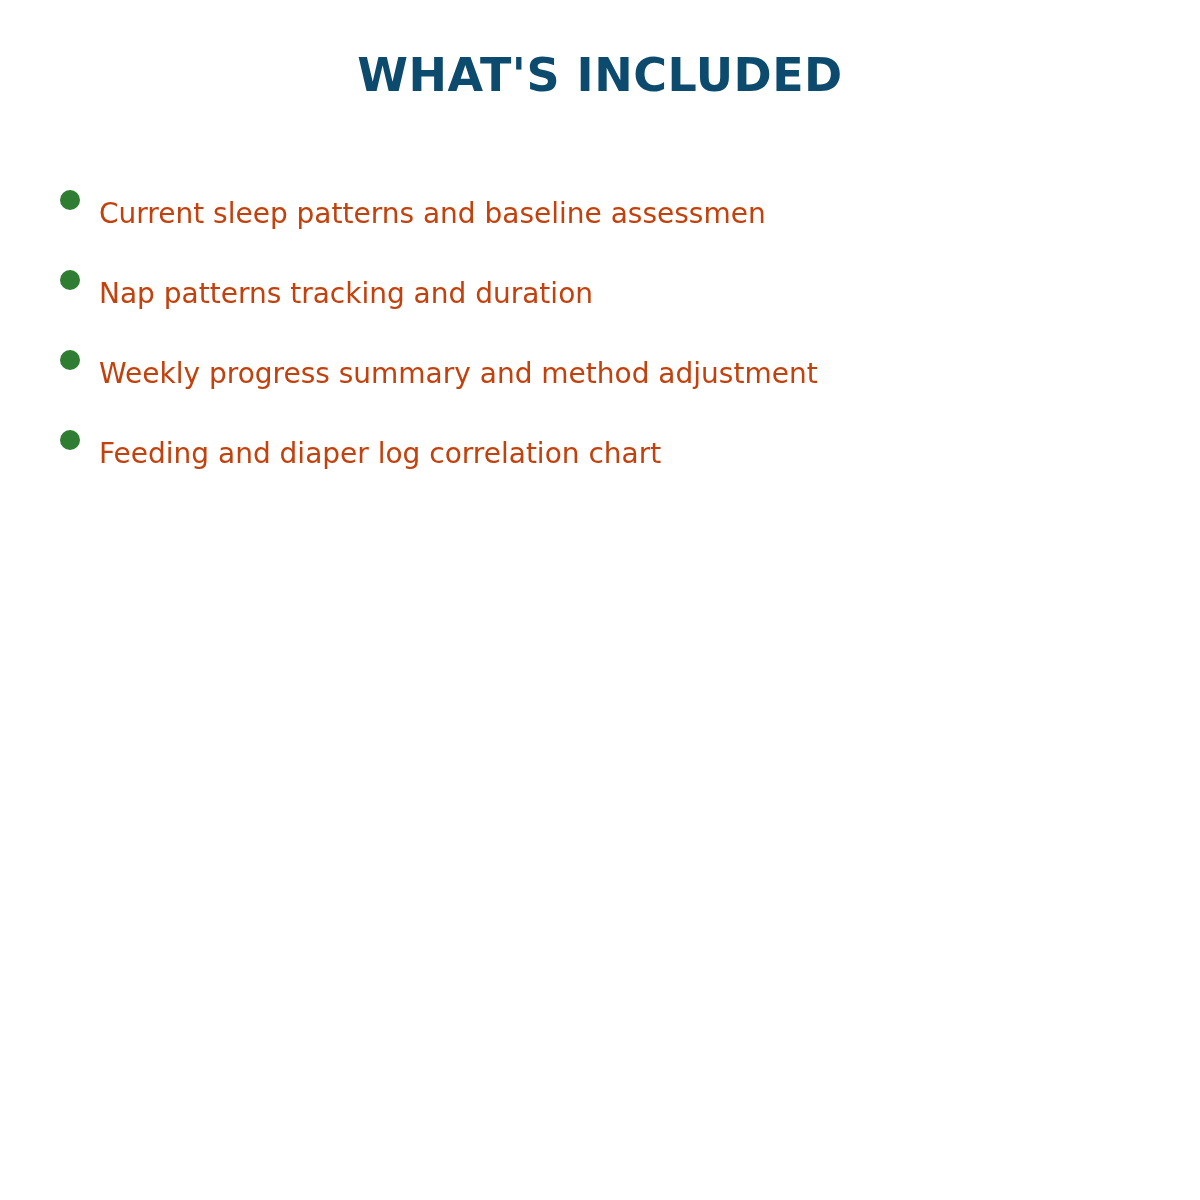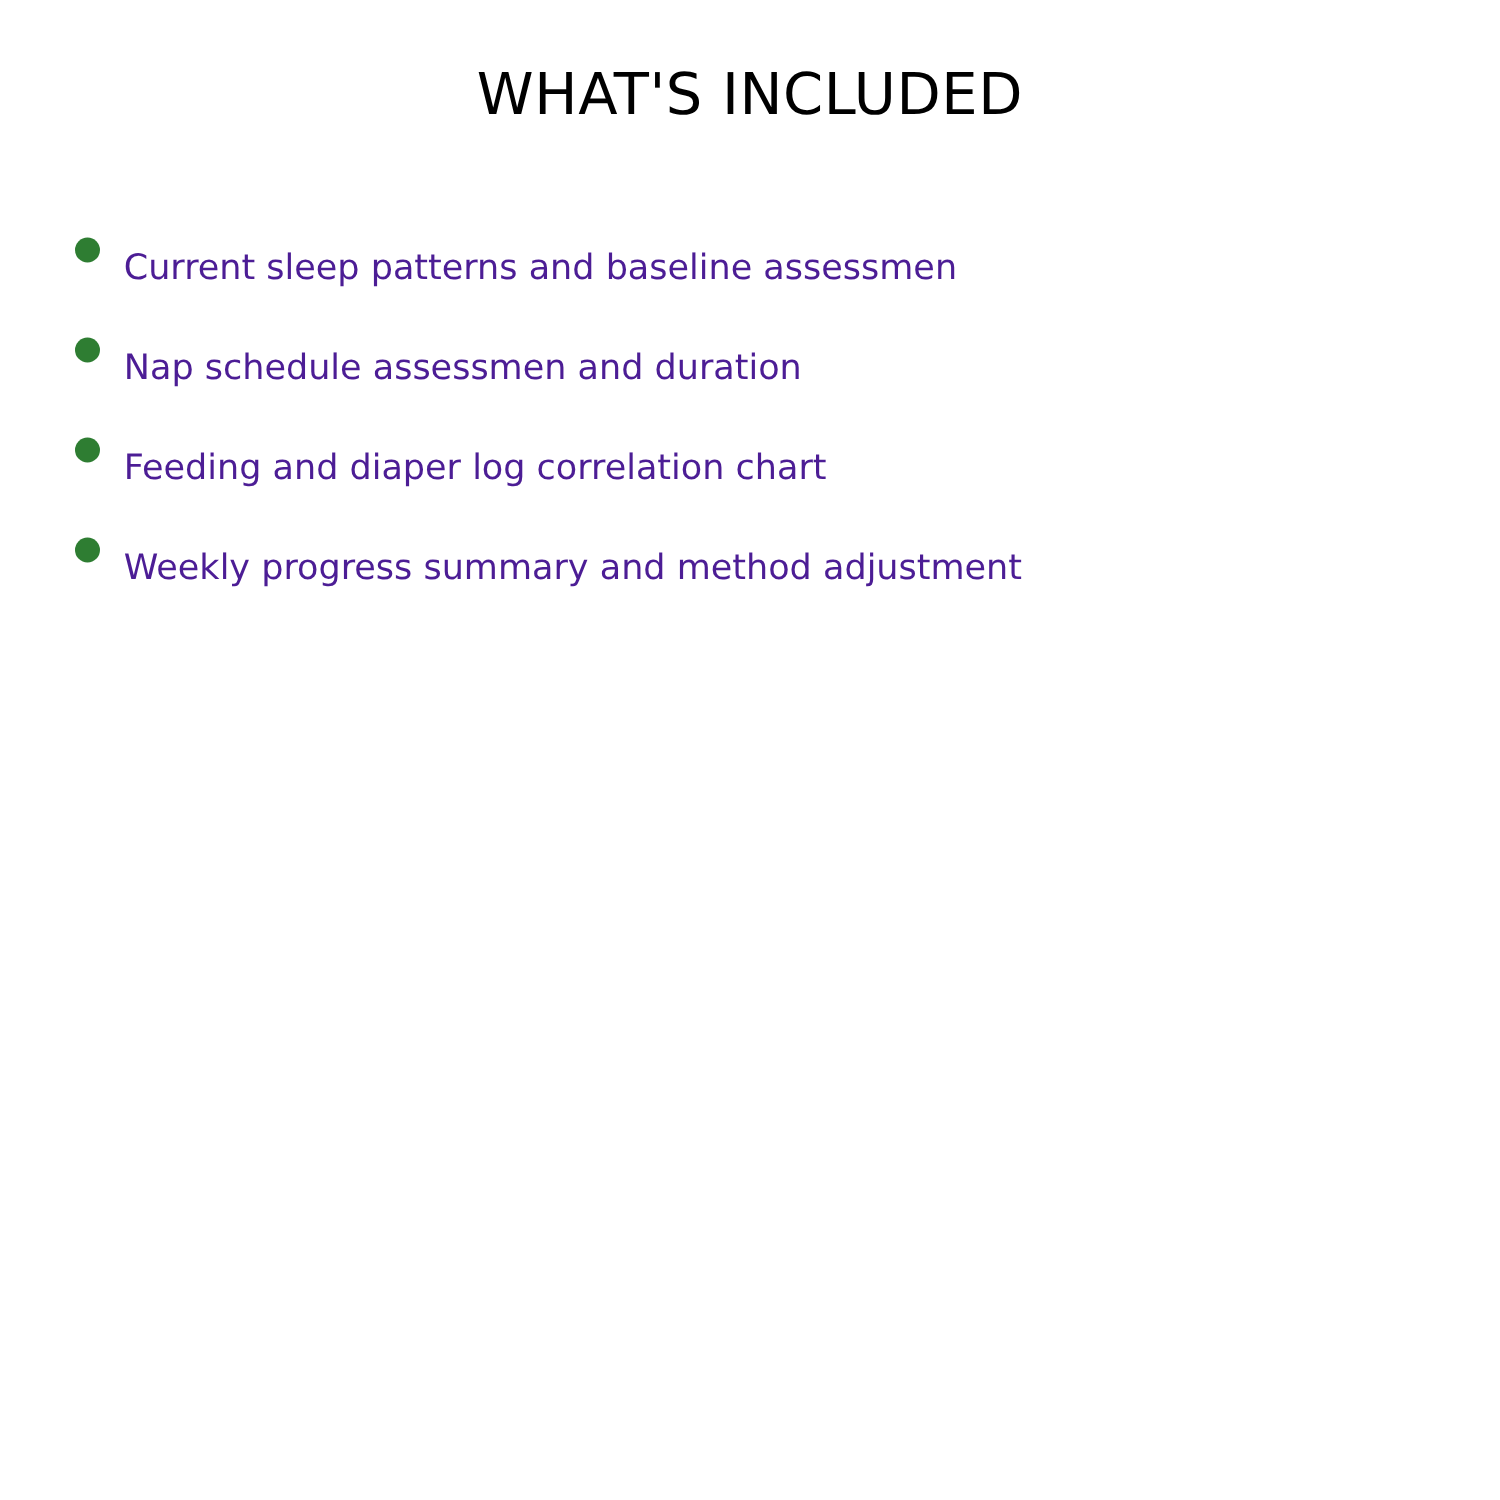--- a/index.html
+++ b/index.html
@@ -19,23 +19,23 @@
     inset: 0;
     background: #ffffff;
   }
   .page-title {
     position: absolute;
     top: 50px;
     left: 0;
     width: 1200px;
     text-align: center;
     font-size: 46px;
-    font-weight: normal;
+    font-weight: bold;
     letter-spacing: 0.5px;
-    color: #000000;
+    color: #0c4a6e;
     line-height: 1.1;
     margin: 0;
   }
   .included-list {
     position: absolute;
     top: 190px;
     left: 0;
     width: 1200px;
   }
   .list-item {
@@ -50,49 +50,49 @@
     height: 20px;
     border-radius: 50%;
     background: #2e7d32;
   }
   .item-label {
     position: absolute;
     left: 99px;
     top: 8px;
     font-size: 28px;
     line-height: 32px;
-    color: #4c1d95;
+    color: #c2410c;
     white-space: nowrap;
   }
 </style>
 </head>
 <body>
 
 <div class="page">
 
   <h1 class="page-title">WHAT'S INCLUDED</h1>
 
   <div class="included-list">
 
     <div class="list-item">
       <span class="bullet-dot"></span>
       <span class="item-label">Current sleep patterns and baseline assessmen</span>
     </div>
 
 
     <div class="list-item">
       <span class="bullet-dot"></span>
-      <span class="item-label">Nap schedule assessmen and duration</span>
+      <span class="item-label">Nap patterns tracking and duration</span>
+    </div>
+
+    <div class="list-item">
+      <span class="bullet-dot"></span>
+      <span class="item-label">Weekly progress summary and method adjustment</span>
     </div>
 
     <div class="list-item">
       <span class="bullet-dot"></span>
       <span class="item-label">Feeding and diaper log correlation chart</span>
     </div>
 
-    <div class="list-item">
-      <span class="bullet-dot"></span>
-      <span class="item-label">Weekly progress summary and method adjustment</span>
-    </div>
-
   </div>
 
 </div>
 
 </body></html>

